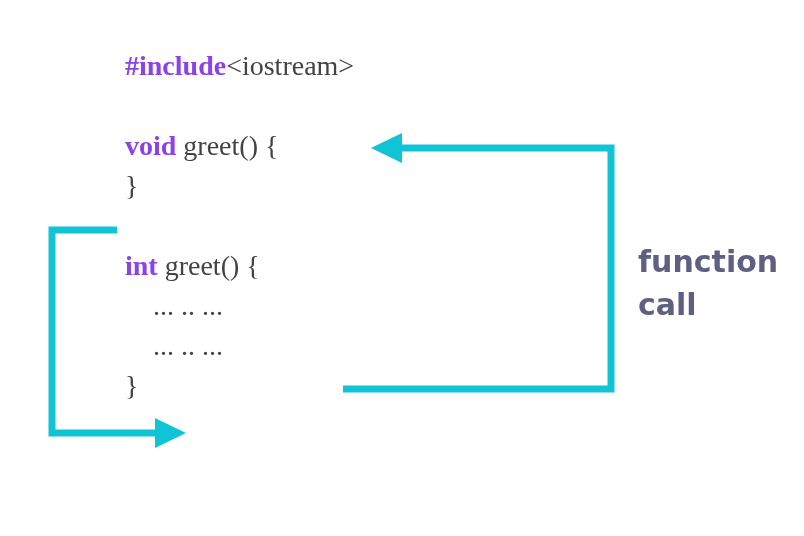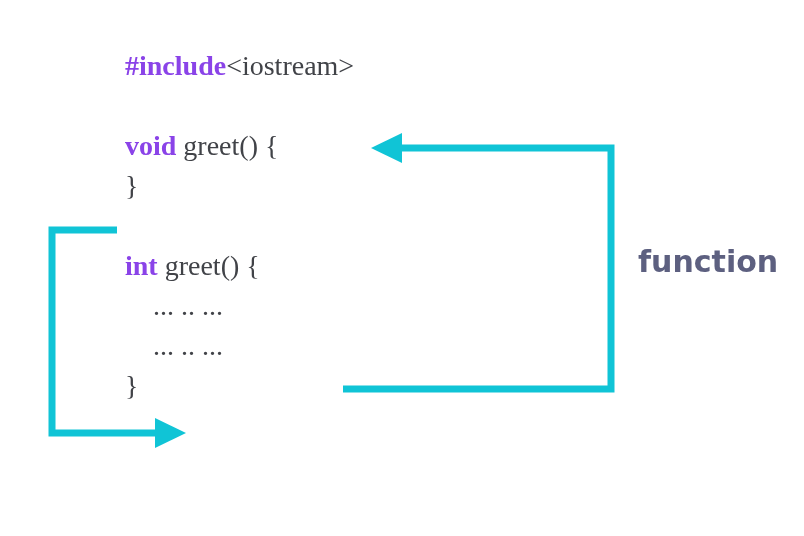--- a/index.html
+++ b/index.html
@@ -86,15 +86,16 @@
 
     <polyline points="343,389 611,389 611,148 400,148"></polyline>
     <polygon points="371,148 402,133 402,163"></polygon>
 
     <polyline points="117,230 52,230 52,433 157,433"></polyline>
     <polygon points="186,433 155,418 155,448"></polygon>
   </svg>
 
   <div class="label">
     <div>function</div>
+    <div>call</div>
   </div>
 
 </div>
 
 </body></html>

